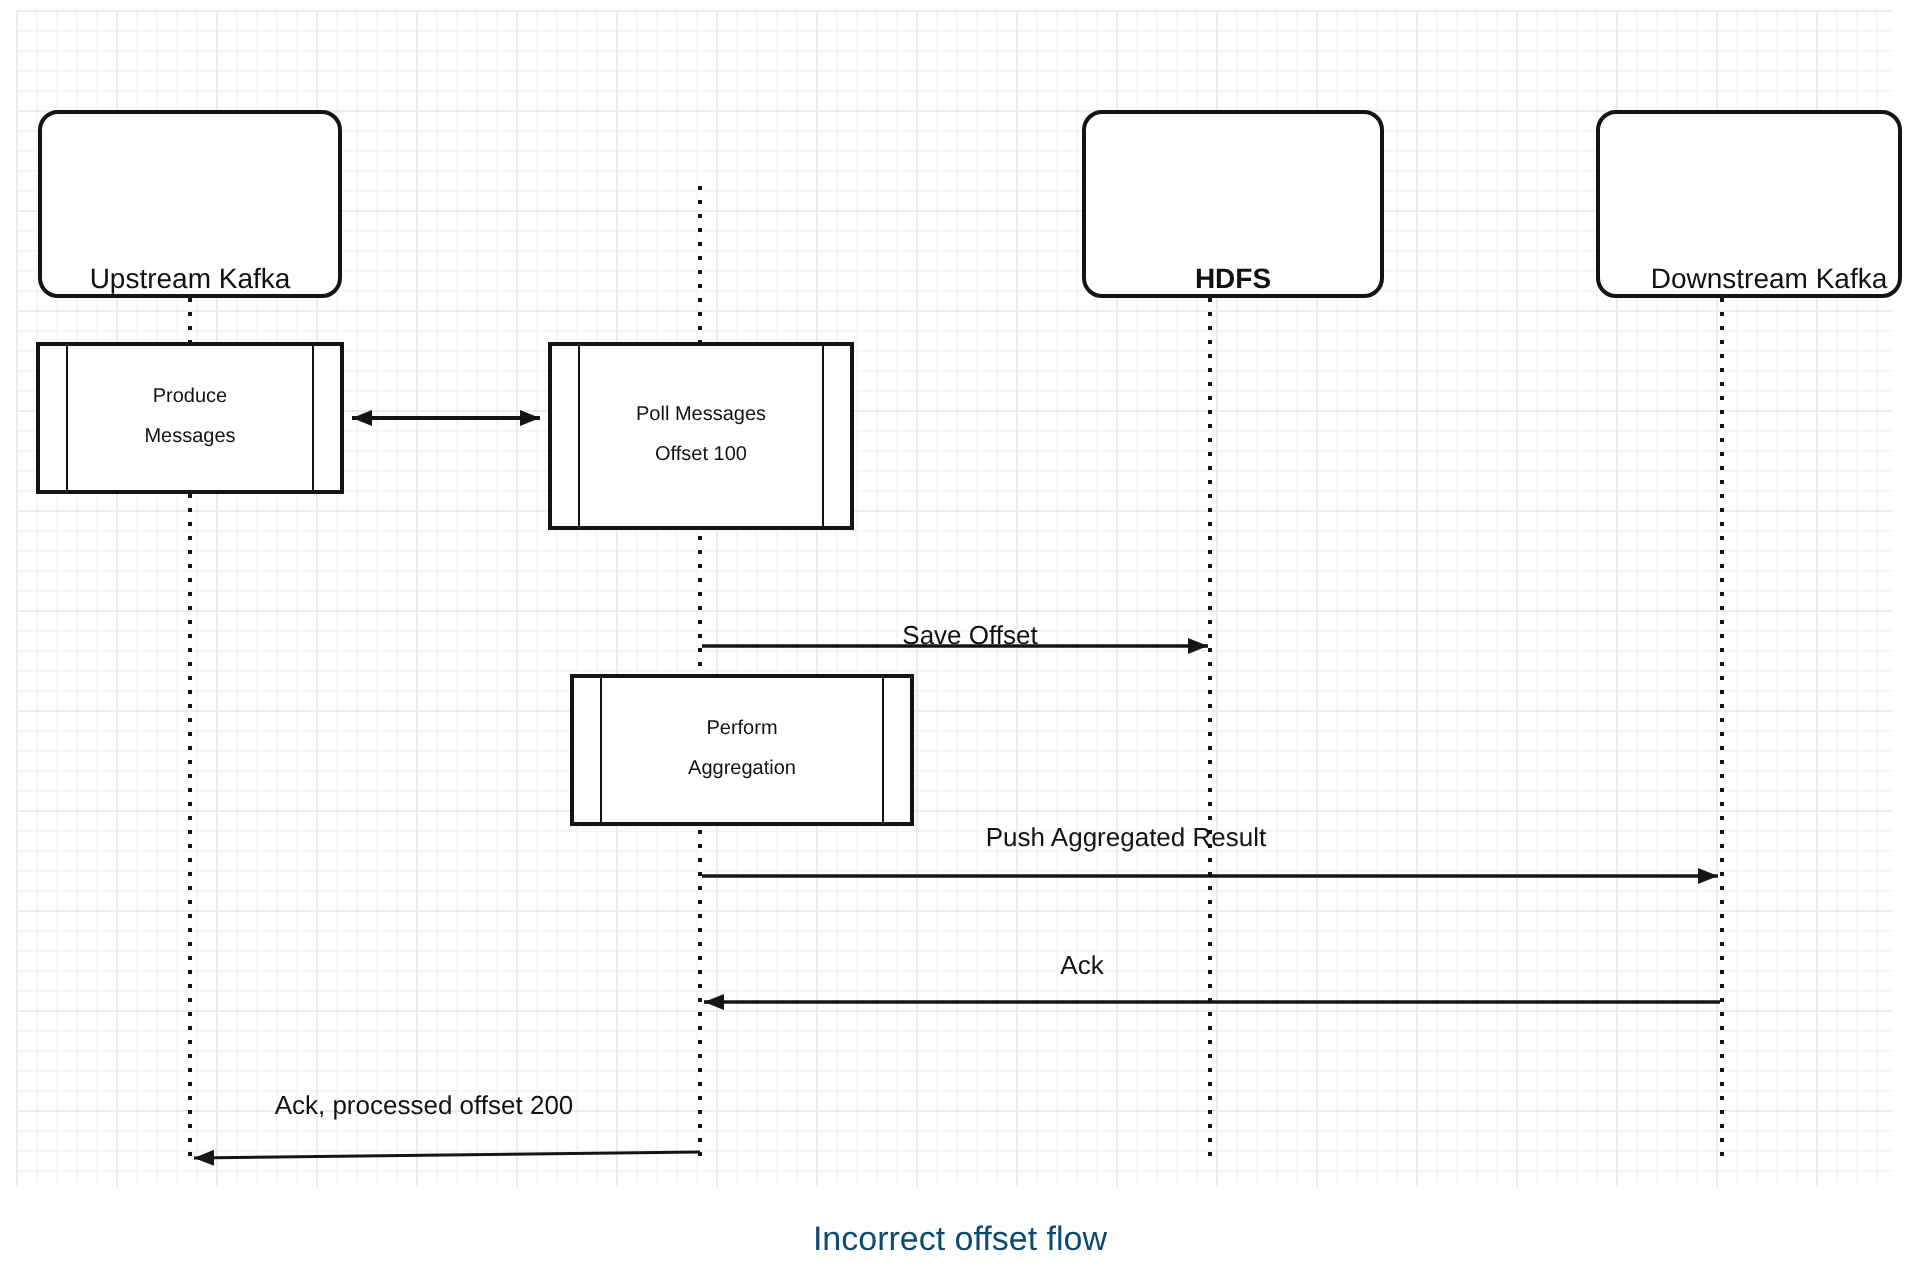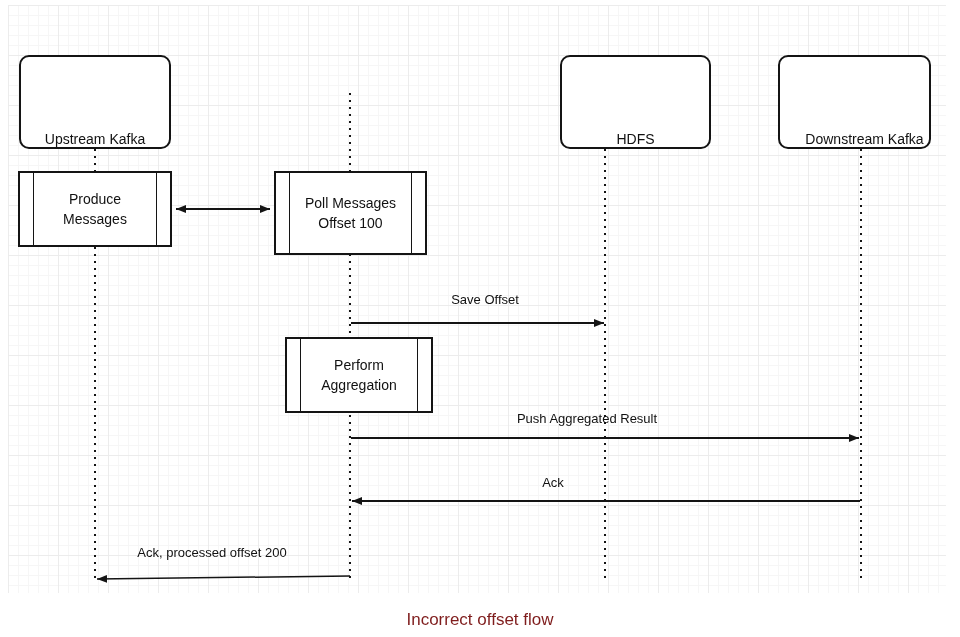--- a/index.html
+++ b/index.html
@@ -53,21 +53,21 @@
   }
   .activation {
     position: absolute;
     background: #ffffff;
     border: 2px solid #141414;
     box-sizing: border-box;
     display: flex;
     align-items: center;
     justify-content: center;
     text-align: center;
-    font-size: 14px;
+    font-size: 10px;
     line-height: 20px;
     color: #111111;
     white-space: pre-line;
     z-index: 2;
   }
   .activation .bar-left, .activation .bar-right {
     position: absolute;
     top: 0; bottom: 0;
     width: 0;
     border-left: 1.5px solid #141414;
@@ -82,21 +82,21 @@
     z-index: 3;
     white-space: nowrap;
   }
   .caption {
     position: absolute;
     left: 0;
     top: 610px;
     width: 100%;
     text-align: center;
     font-size: 17px;
-    color: #7f1d1d;
+    color: #0c4a6e;
     z-index: 3;
   }
 </style>
 </head>
 <body>
 
 <div class="canvas">
 
   <div class="grid"></div>
 
@@ -115,46 +115,46 @@
     <line x1="176" y1="209" x2="270" y2="209" stroke="#141414" stroke-width="2" marker-start="url(#arrowhead)" marker-end="url(#arrowhead)"></line>
     <line x1="351" y1="323" x2="604" y2="323" stroke="#141414" stroke-width="1.8" marker-end="url(#arrowhead)"></line>
     <line x1="351" y1="438" x2="859" y2="438" stroke="#141414" stroke-width="1.8" marker-end="url(#arrowhead)"></line>
     <line x1="860" y1="501" x2="352" y2="501" stroke="#141414" stroke-width="1.8" marker-end="url(#arrowhead)"></line>
     <line x1="350" y1="576" x2="97" y2="579" stroke="#141414" stroke-width="1.5" marker-end="url(#arrowhead)"></line>
   </svg>
 
   <div class="actor" style="left:19px;  width:152px;">
     <span>Upstream Kafka</span>
   </div>
-  <div class="actor" style="left:560px; width:151px;">
+  <div class="actor" style="left:541px; width:151px;font-weight:bold;">
     <span>HDFS</span>
   </div>
-  <div class="actor" style="left:778px; width:153px;padding-left:20px;">
+  <div class="actor" style="left:798px; width:153px;padding-left:20px;">
     <span>Downstream Kafka</span>
   </div>
 
   <div class="activation" style="left:18px; top:171px; width:154px; height:76px;">
     <span class="bar-left"></span>
     <span class="bar-right"></span>
     <span>Produce
 Messages</span>
   </div>
-  <div class="activation" style="left:274px; top:171px; width:153px; height:84px;">
+  <div class="activation" style="left:274px; top:171px; width:153px; height:94px;">
     <span class="bar-left"></span>
     <span class="bar-right"></span>
     <span>Poll Messages
 Offset 100</span>
   </div>
-  <div class="activation" style="left:285px; top:337px; width:148px; height:76px;">
+  <div class="activation" style="left:285px; top:337px; width:172px; height:76px;">
     <span class="bar-left"></span>
     <span class="bar-right"></span>
     <span>Perform
 Aggregation</span>
   </div>
 
-  <div class="msg-label" style="left:400px; top:292px; width:170px;">Save Offset</div>
-  <div class="msg-label" style="left:502px; top:411px; width:170px;">Push Aggregated Result</div>
-  <div class="msg-label" style="left:503px; top:475px; width:100px;">Ack</div>
+  <div class="msg-label" style="left:400px; top:310px; width:170px;">Save Offset</div>
+  <div class="msg-label" style="left:478px; top:411px; width:170px;">Push Aggregated Result</div>
+  <div class="msg-label" style="left:491px; top:475px; width:100px;">Ack</div>
   <div class="msg-label" style="left:112px; top:545px; width:200px;">Ack, processed offset 200</div>
 
   <div class="caption">Incorrect offset flow</div>
 
 </div>
 
 </body></html>

